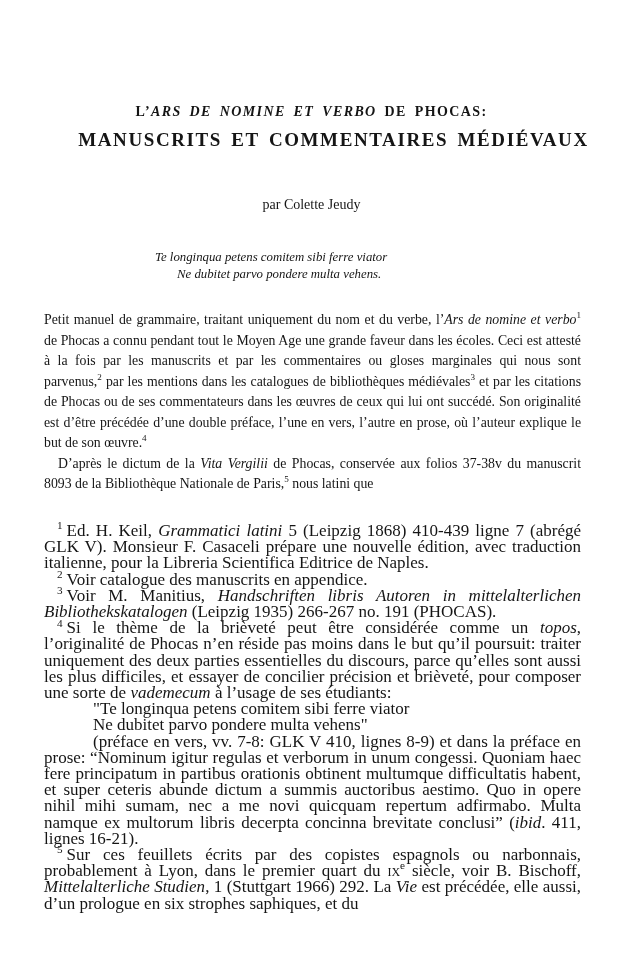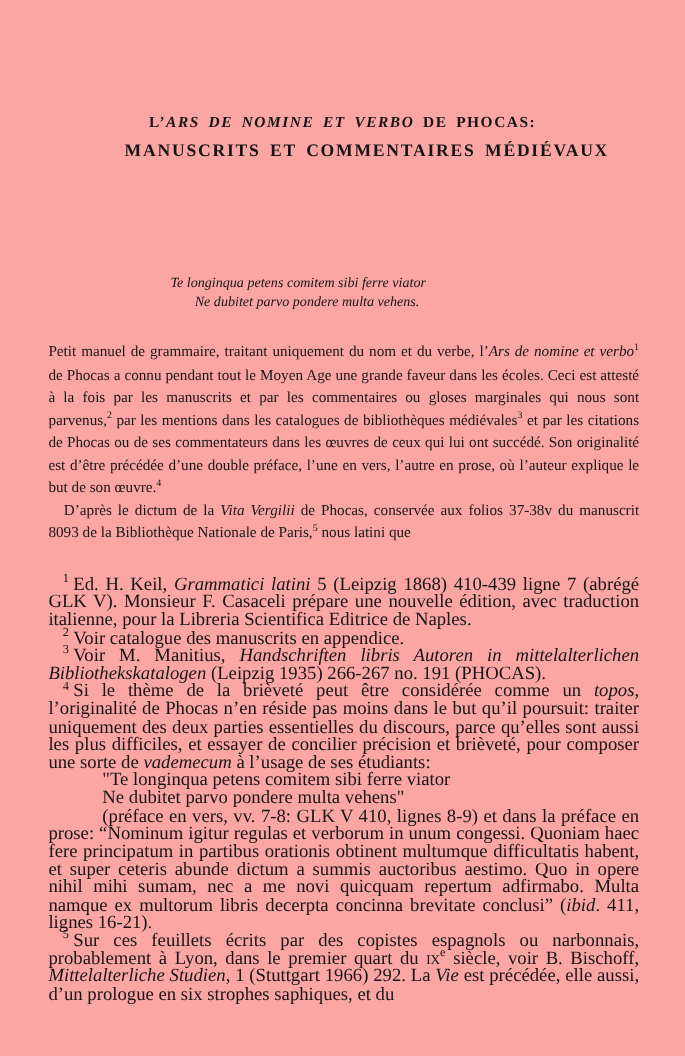--- a/index.html
+++ b/index.html
@@ -1,30 +1,30 @@
 <!DOCTYPE html>
 <html><head>
 <meta charset="utf-8">
 <style>
   html,body{margin:0;padding:0;background:#e8e8e6;}
   .page{
     position:relative;
     width:623px;height:960px;
     margin:0 auto;
-    background:#fca5a5;
+    background:#ffffff;
     color:#151515;
     font-family:"Liberation Serif", serif;
     overflow:hidden;
   }
   .it{font-style:italic;}
   .sp{vertical-align:super;font-size:0.66em;line-height:0;}
   .sc{font-variant:small-caps;}
   .title{position:absolute;top:104px;left:0;right:0;text-align:center;font-weight:bold;}
   .t1{font-size:14px;letter-spacing:1.4px;word-spacing:3px;}
-  .t2{font-size:16px;letter-spacing:1.6px;word-spacing:3px;margin-top:9px;margin-left:44px;}
+  .t2{font-size:19px;letter-spacing:1.6px;word-spacing:3px;margin-top:9px;margin-left:44px;}
   .byline{position:absolute;top:197px;left:0;right:0;text-align:center;font-size:14px;}
   .epigraph{position:absolute;top:249px;left:155px;font-style:italic;font-size:12.8px;line-height:16.5px;}
   .ep2{padding-left:22px;}
   .bodytext{position:absolute;top:310px;left:44px;width:537px;font-size:13.8px;line-height:20.5px;text-align:justify;}
   .bodytext p{margin:0;}
   .indent{text-indent:14px;}
   .footnotes{position:absolute;top:523px;left:44px;width:537px;font-size:17px;line-height:16.2px;text-align:justify;}
   .footnotes p{margin:0;}
   .fn{text-indent:13px;}
   .mk{margin-right:4px;}
@@ -34,20 +34,21 @@
 </head>
 <body>
 
 <div class="page">
 
   <div class="title">
     <div class="t1"><span>L’</span><span class="it">ARS DE NOMINE ET VERBO</span><span> DE PHOCAS:</span></div>
     <div class="t2">MANUSCRITS ET COMMENTAIRES MÉDIÉVAUX</div>
   </div>
 
+  <div class="byline">par Colette Jeudy</div>
 
   <div class="epigraph">
     <div class="ep1">Te longinqua petens comitem sibi ferre viator</div>
     <div class="ep2">Ne dubitet parvo pondere multa vehens.</div>
   </div>
 
   <div class="bodytext">
     <p><span>Petit manuel de grammaire, traitant uniquement du nom et du verbe, l’</span><span class="it">Ars de nomine et verbo</span><span class="sp">1</span><span> de Phocas a connu pendant tout le Moyen Age une grande faveur dans les écoles. Ceci est attesté à la fois par les manuscrits et par les commentaires ou gloses marginales qui nous sont parvenus,</span><span class="sp">2</span><span> par les mentions dans les catalogues de bibliothèques médiévales</span><span class="sp">3</span><span> et par les citations de Phocas ou de ses commentateurs dans les œuvres de ceux qui lui ont succédé. Son originalité est d’être précédée d’une double préface, l’une en vers, l’autre en prose, où l’auteur explique le but de son œuvre.</span><span class="sp">4</span></p>
     <p class="indent"><span>D’après le dictum de la </span><span class="it">Vita Vergilii</span><span> de Phocas, conservée aux folios 37-38v du manuscrit 8093 de la Bibliothèque Nationale de Paris,</span><span class="sp">5</span><span> nous latini que</span></p>
   </div>

